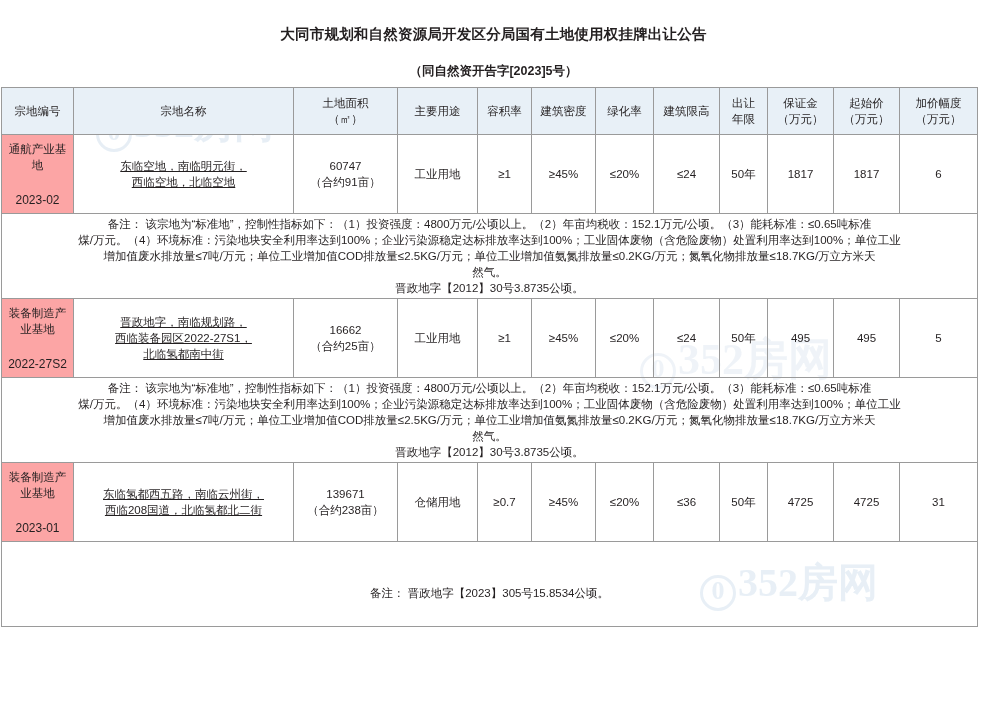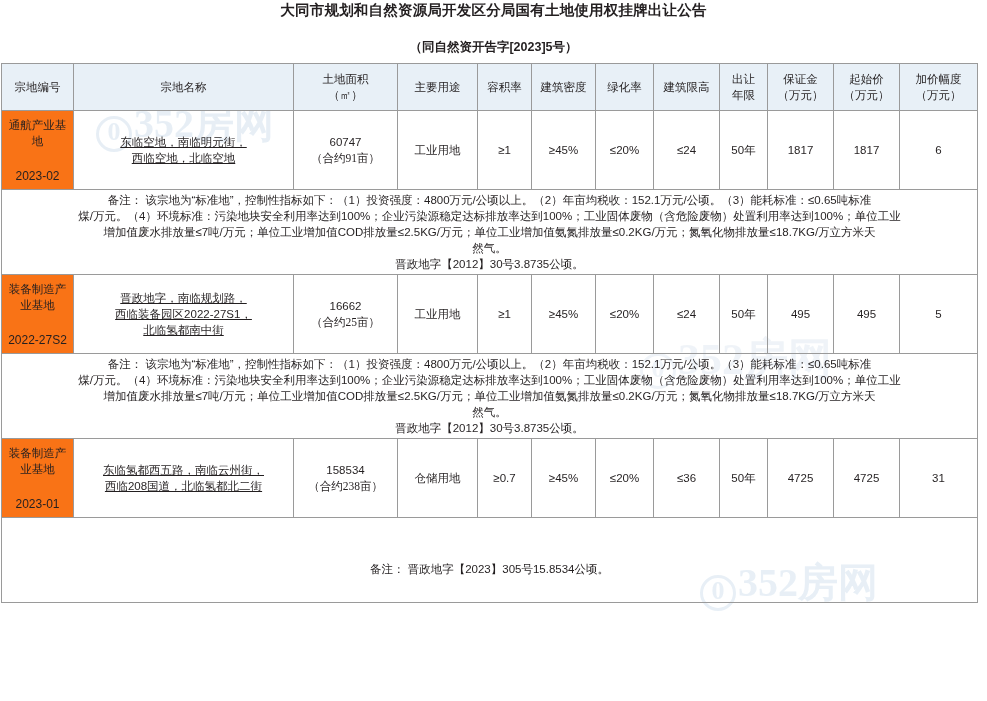--- a/index.html
+++ b/index.html
@@ -16,21 +16,21 @@
     overflow: hidden;
   }
   .page {
     position: relative;
     width: 987px;
     height: 701px;
     box-sizing: border-box;
   }
   .title-block {
     text-align: center;
-    padding-top: 0;
+    padding-top: 24px;
     padding-bottom: 6px;
   }
   .title-main {
     font-size: 14.5px;
     font-weight: bold;
     letter-spacing: 0.2px;
     line-height: 20px;
   }
   .title-sub {
     font-size: 12.5px;
@@ -55,40 +55,40 @@
     word-break: break-all;
   }
   thead th {
     background: #e8f0f7;
     font-size: 12px;
     height: 42px;
     line-height: 15px;
   }
   .hdr-two-line { display: block; }
   .cell-id {
-    background: #f97316;
+    background: #fca5a5;
     font-size: 11.5px;
     line-height: 17px;
   }
   .cell-id .code {
     font-size: 12px;
     display: block;
     margin-top: 19px;
   }
   .cell-name {
     text-align: center;
     font-size: 12px;
     line-height: 19px;
     text-decoration: underline;
   }
   .cell-area {
     font-size: 12px;
     line-height: 18px;
   }
-  .cell-area .sub { display: block; font-size: 11.5px; font-family: Liberation Serif, serif; }
+  .cell-area .sub { display: block; font-size: 11.5px; }
   .row-parcel td { height: 74px; }
   .note-cell {
     text-align: left;
     font-size: 11.5px;
     line-height: 19px;
     padding: 4px 6px 6px 6px;
   }
   .note-cell .note-line { display: block; }
   .note-last {
     height: 80px;
@@ -269,21 +269,21 @@
         <tr class="row-parcel">
           <td class="cell-id">
             <span>装备制造产业基地</span>
             <span class="code">2023-01</span>
           </td>
           <td class="cell-name">
             <div>东临氢都西五路，南临云州街，</div>
             <div>西临208国道，北临氢都北二街</div>
           </td>
           <td class="cell-area">
-            <span>158534</span>
+            <span>139671</span>
             <span class="sub">（合约238亩）</span>
           </td>
           <td>仓储用地</td>
           <td>≥0.7</td>
           <td>≥45%</td>
           <td>≤20%</td>
           <td>≤36</td>
           <td>50年</td>
           <td>4725</td>
           <td>4725</td>

